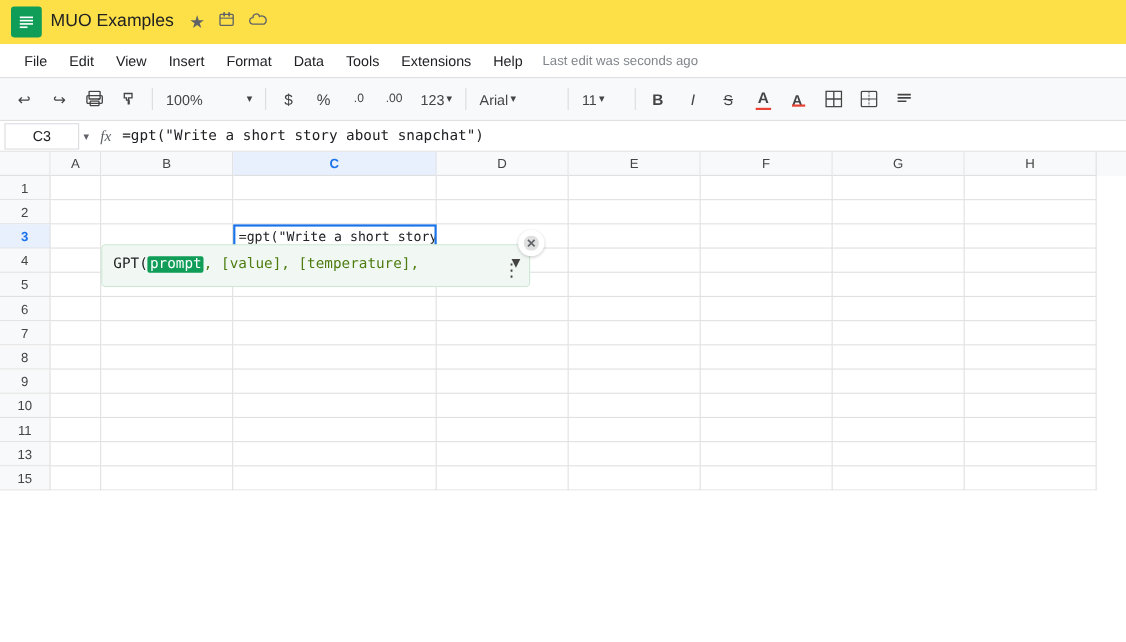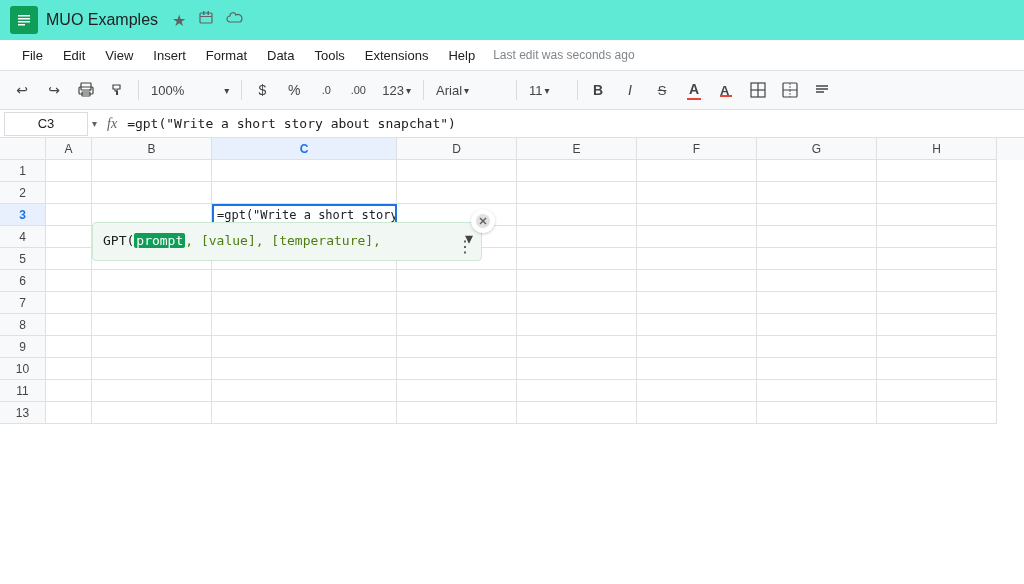--- a/index.html
+++ b/index.html
@@ -1,21 +1,21 @@
 <!DOCTYPE html>
 <html><head>
   <meta charset="utf-8">
   <style>
     * { margin: 0; padding: 0; box-sizing: border-box; }
     body { font-family: Arial, sans-serif; font-size: 13px; background: #fff; width: 1024px; height: 584px; overflow: hidden; }
 
     
     #title-bar {
       display: flex; align-items: center; height: 40px; padding: 0 10px; gap: 8px;
-      background: #5eead4;
+      background: #fde047;
     }
     #app-icon {
       width: 28px; height: 28px; background: #0f9d58; border-radius: 3px;
       display: flex; align-items: center; justify-content: center;
     }
     #app-icon svg { width: 18px; height: 18px; }
     #doc-title { font-size: 16px; color: #202124; font-weight: 400; margin-right: 4px; }
     .title-icon { color: #5f6368; font-size: 16px; cursor: pointer; margin: 0 2px; }
 
     
@@ -53,21 +53,21 @@
       font-weight: bold; font-size: 14px; color: #444;
     }
     .underline-bar { width: 14px; height: 2px; background: #ea4335; }
 
     
     #formula-bar {
       display: flex; align-items: center; height: 28px; border-bottom: 1px solid #e0e0e0;
       padding: 0 4px; gap: 4px;
     }
     #cell-ref {
-      width: 84px; height: 24px; border: 1px solid #dadce0; text-align: center;
+      width: 68px; height: 24px; border: 1px solid #dadce0; text-align: center;
       font-size: 13px; color: #202124; display: flex; align-items: center; justify-content: center;
     }
     #fx-icon { color: #5f6368; font-size: 14px; margin: 0 6px; font-style: italic; }
     #formula-content { font-size: 13px; color: #202124; font-family: monospace; }
 
     
     #grid-container { display: flex; flex-direction: column; flex: 1; overflow: hidden; }
     
     #col-headers {
       display: flex; height: 22px; background: #f8f9fa;
@@ -416,20 +416,31 @@
         <div class="cell col-b"></div>
         <div class="cell col-c"></div>
         <div class="cell col-d"></div>
         <div class="cell col-e"></div>
         <div class="cell col-f"></div>
         <div class="cell col-g"></div>
         <div class="cell col-h"></div>
     </div>
     <div class="grid-row">
       <div class="row-num">13</div>
+      <div class="cell col-a"></div>
+        <div class="cell col-b"></div>
+        <div class="cell col-c"></div>
+        <div class="cell col-d"></div>
+        <div class="cell col-e"></div>
+        <div class="cell col-f"></div>
+        <div class="cell col-g"></div>
+        <div class="cell col-h"></div>
+    </div>
+    <div class="grid-row">
+      <div class="row-num">15</div>
       <div class="cell col-a"></div>
         <div class="cell col-b"></div>
         <div class="cell col-c"></div>
         <div class="cell col-d"></div>
         <div class="cell col-e"></div>
         <div class="cell col-f"></div>
         <div class="cell col-g"></div>
         <div class="cell col-h"></div>
     </div>
 

